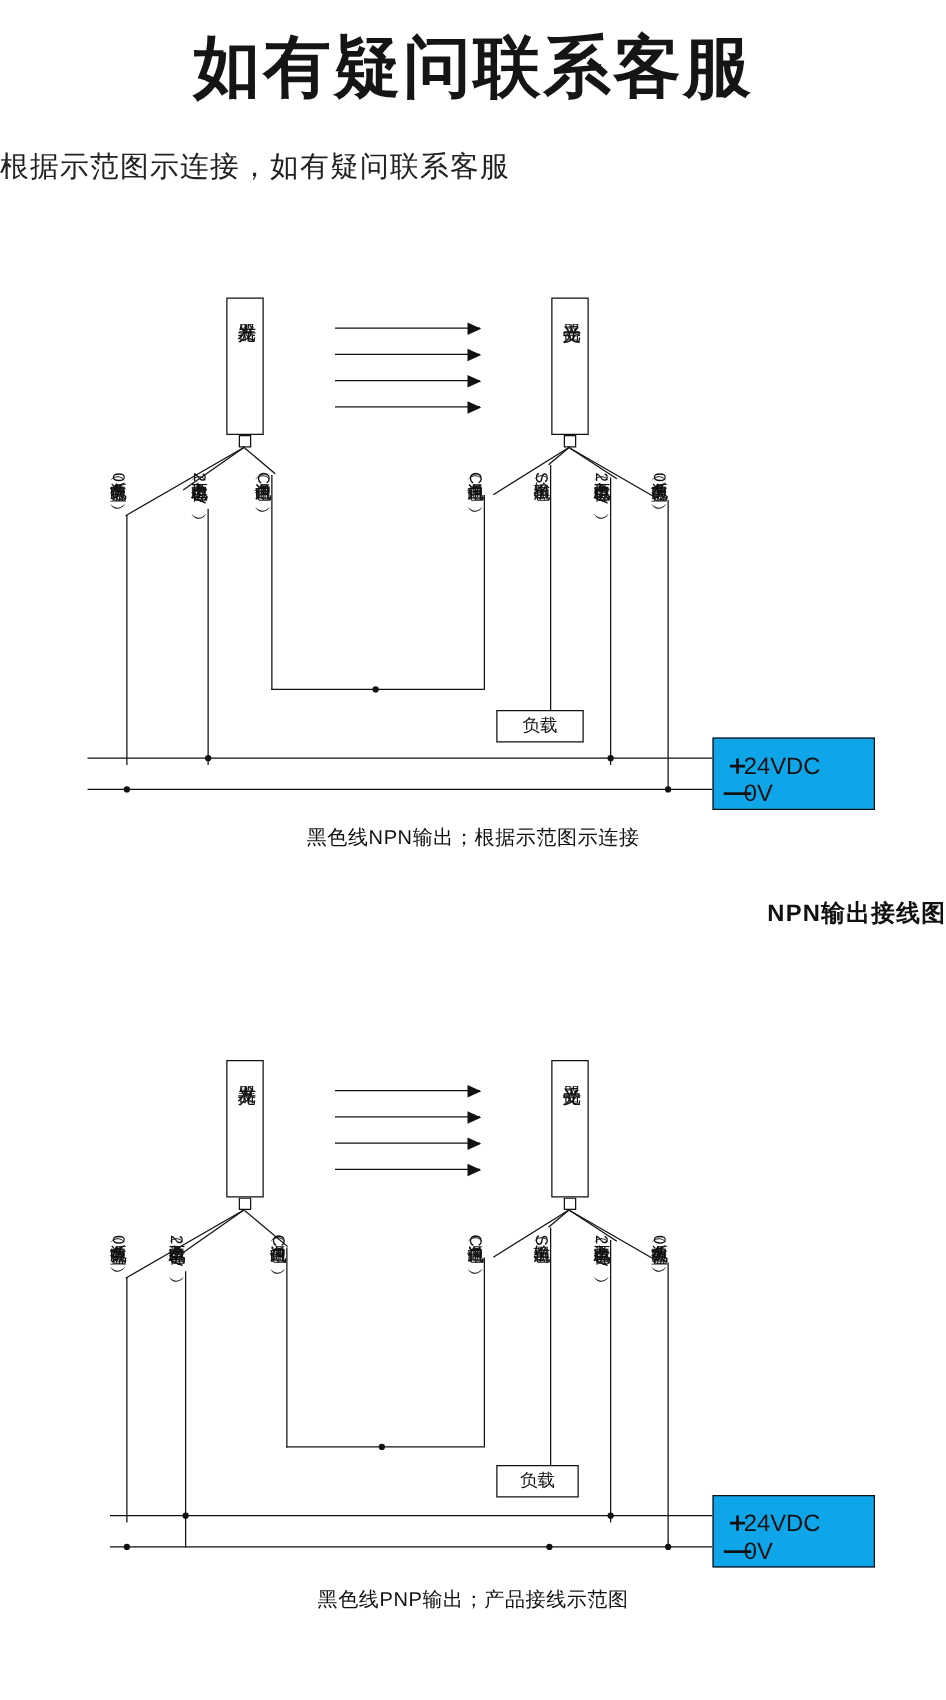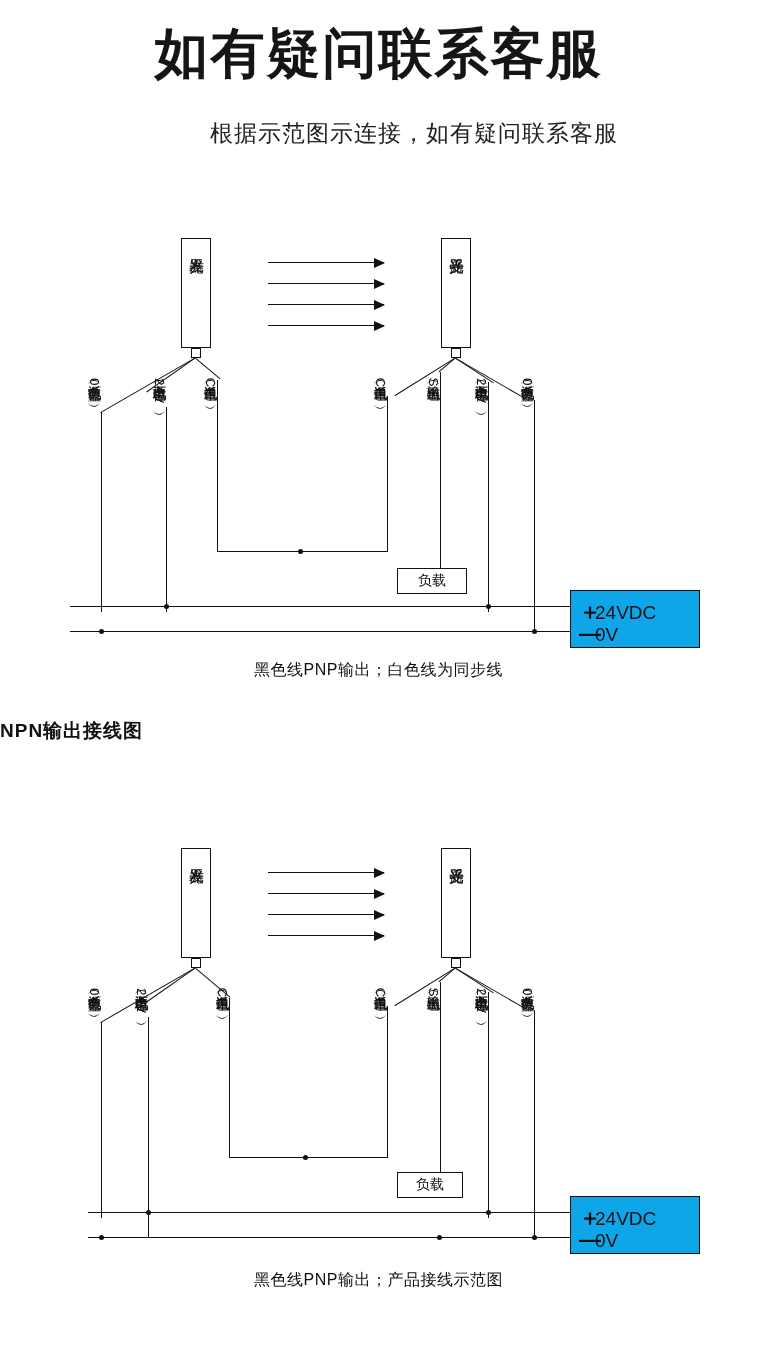--- a/index.html
+++ b/index.html
@@ -18,21 +18,21 @@
     position:absolute;top:18px;left:0;width:757px;
     text-align:center;
     font-size:54px;
     font-weight:bold;
     letter-spacing:2px;
     color:#151515;
     font-family:"DejaVu Sans",sans-serif;
   }
   .subtitle{
     position:absolute;top:118px;left:0;width:618px;
-    text-align:right;
+    text-align:left;
     font-size:23px;
     color:#222;
     letter-spacing:1px;
   }
 
   
   .diagram{position:absolute;left:0;width:757px;}
   .d1{top:200px;height:560px;}
   .d2{top:810px;height:520px;}
 
@@ -135,21 +135,21 @@
     position:absolute;
     width:757px;left:0;
     text-align:center;
     font-size:16px;
     color:#111;
     letter-spacing:0.5px;
   }
   .caption{
     position:absolute;
     width:757px;left:0;
-    text-align:left;
+    text-align:right;
     font-size:19px;
     font-weight:bold;
     color:#111;
     letter-spacing:1px;
   }
 </style>
 </head>
 <body>
 
 <div class="page">
@@ -216,21 +216,21 @@
 
     <div class="psu" style="left:570px;top:390px;">
       <div class="psu-row" style="top:6px;">
         <span class="sym">＋</span><span>24VDC</span>
       </div>
       <div class="psu-row" style="top:30px;">
         <span class="sym">—</span><span>0V</span>
       </div>
     </div>
 
-    <div class="note" style="top:460px;">黑色线PNP输出；白色线为同步线</div>
+    <div class="note" style="top:460px;">黑色线NPN输出；根据示范图示连接</div>
     <div class="caption" style="top:518px;">NPN输出接线图</div>
   </div>
 
   <div class="diagram d2">
 
     <div class="emitter" style="left:181px;top:38px;">
       <div class="dev-label">发光器</div>
     </div>
     <div class="dev-stem" style="left:191px;top:148px;"></div>
 

